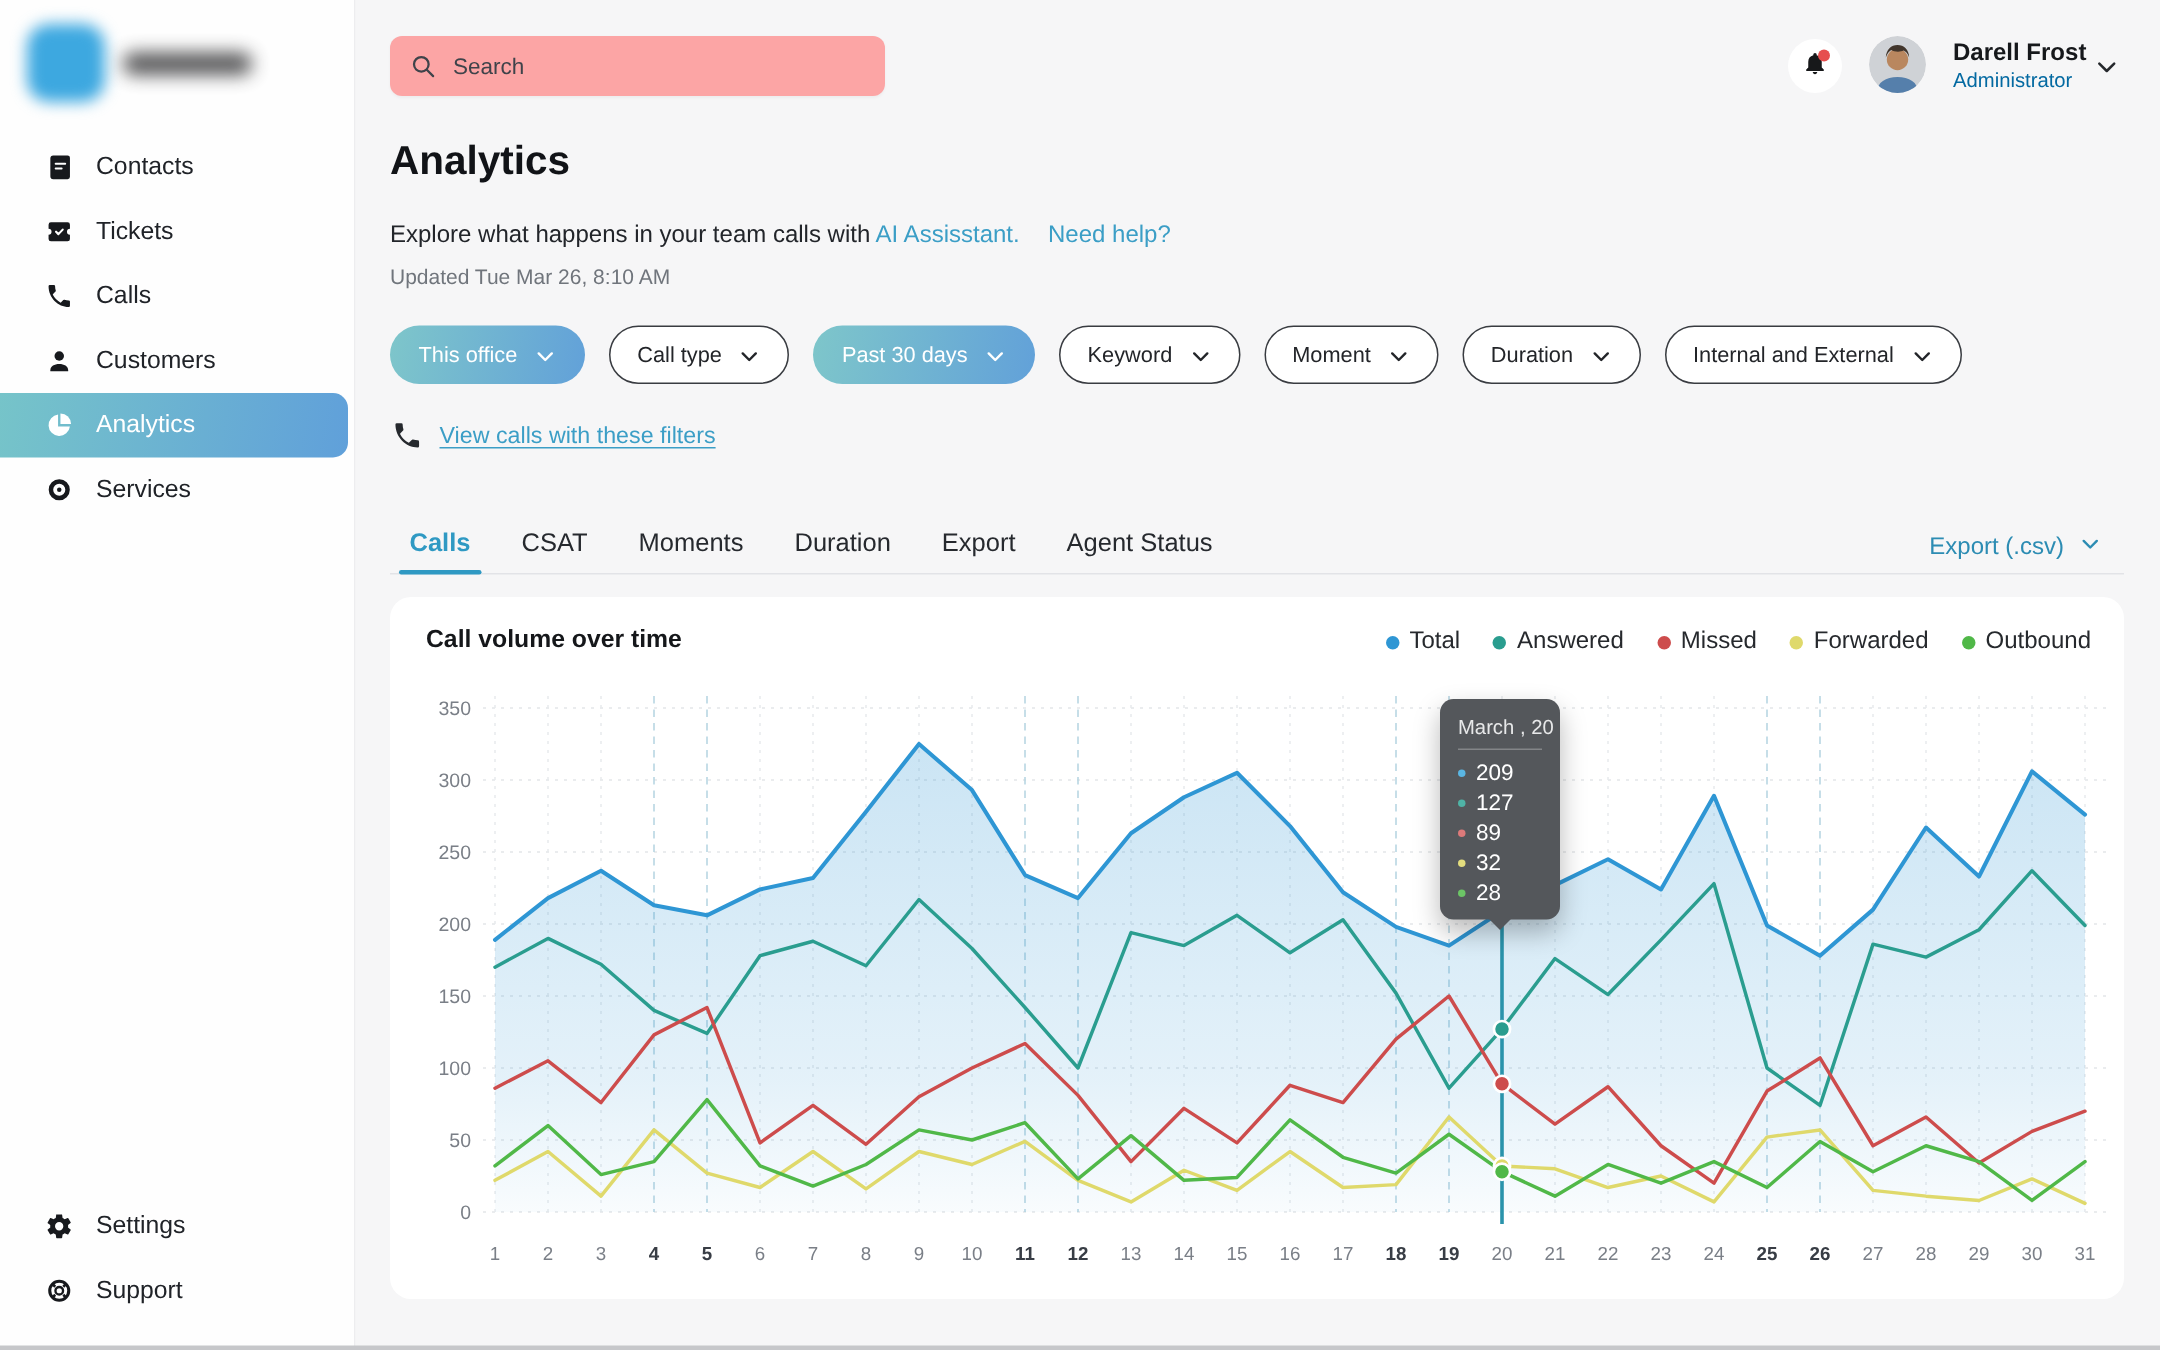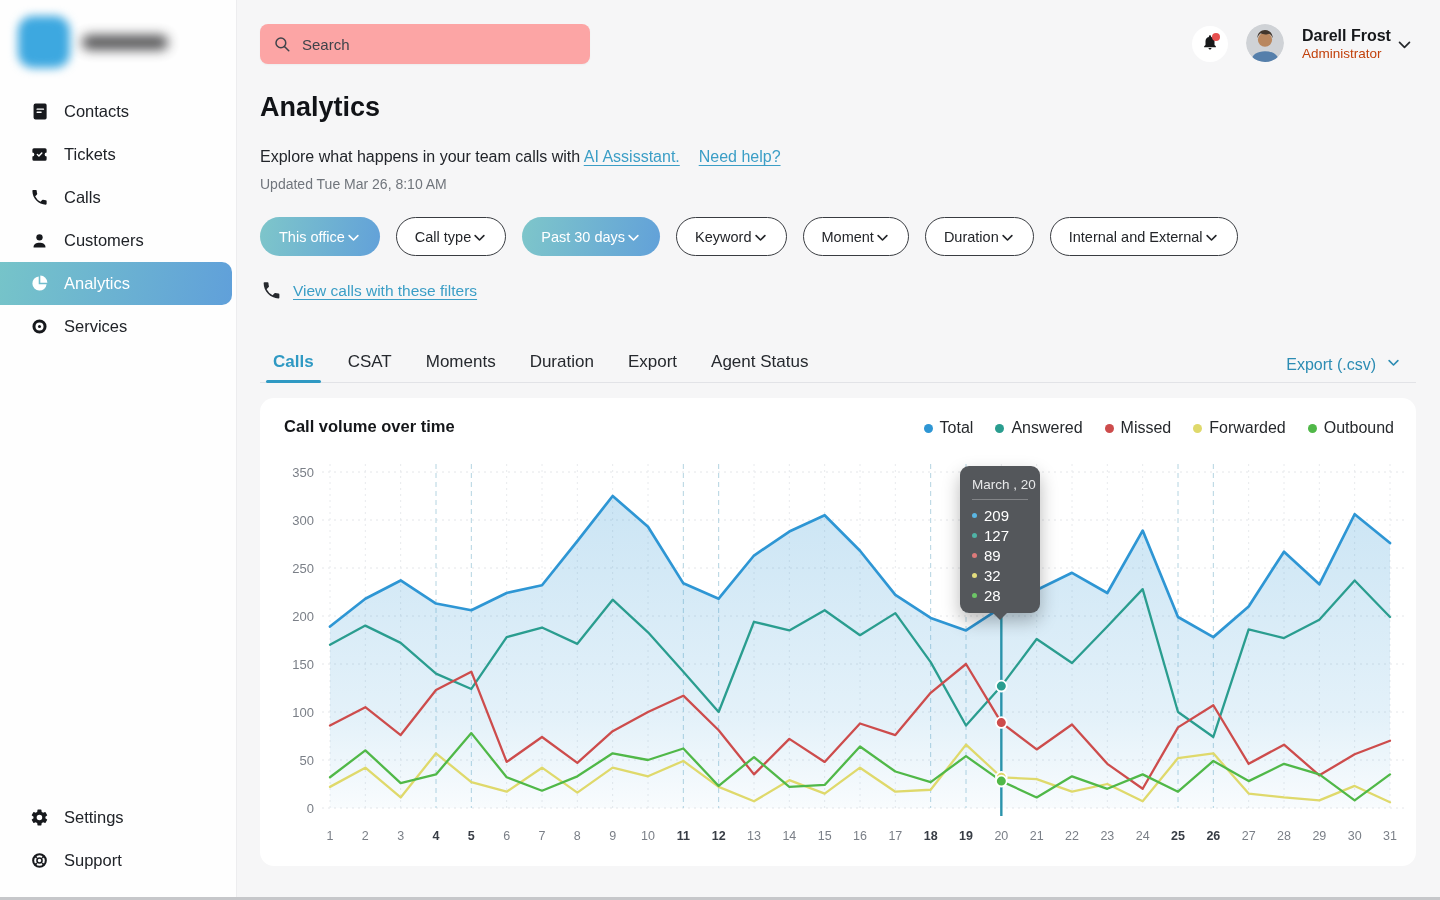--- a/index.html
+++ b/index.html
@@ -20,31 +20,31 @@
   .search{position:absolute;left:260px;top:24px;width:330px;height:40px;background:#fca5a5;border-radius:8px;
           display:flex;align-items:center;padding:0 13px;gap:9px;box-shadow:0 1px 2px rgba(0,0,0,.04);box-sizing:border-box}
   .search .s-icon{color:#3f434a;display:flex}
   .search input{border:none;outline:none;background:transparent;font-size:15px;color:#2b2e33;width:100%;font-family:"Liberation Sans",sans-serif}
   .search input::placeholder{color:#3f434a}
   .bell-wrap{position:absolute;left:1192px;top:26px;width:36px;height:36px;border-radius:50%;background:#fff;
              display:flex;align-items:center;justify-content:center;cursor:pointer}
   .bell-dot{position:absolute;top:7px;right:8px;width:8px;height:8px;border-radius:50%;background:#e64f4f}
   .avatar{position:absolute;left:1246px;top:24px;width:38px;height:38px;border-radius:50%;overflow:hidden;cursor:pointer}
   .user-name{position:absolute;left:1302px;top:27px;font-size:16px;font-weight:700;color:#16181b;white-space:nowrap}
-  .user-role{position:absolute;left:1302px;top:46px;font-size:13.5px;color:#c2410c;white-space:nowrap}
+  .user-role{position:absolute;left:1302px;top:46px;font-size:13.5px;color:#0369a1;white-space:nowrap}
   .user-chevron{position:absolute;left:1396px;top:36px;color:#25282c;cursor:pointer}
   
   .page-title{position:absolute;left:260px;top:92px;font-size:27px;font-weight:700;color:#111317}
   .subtitle{position:absolute;left:260px;top:148px;font-size:16px;color:#22252a}
-  .subtitle .lnk{color:#3b9ec6;text-decoration:underline;text-underline-offset:3px;cursor:pointer}
+  .subtitle .lnk{color:#3b9ec6;text-underline-offset:3px;cursor:pointer}
   .subtitle .gap{display:inline-block;width:10px}
   .updated{position:absolute;left:260px;top:176px;font-size:14px;color:#70757c}
   
   .filters{position:absolute;left:260px;top:217px;display:flex;gap:16px}
-  .chip{height:39px;border-radius:20px;padding:0 18px;display:inline-flex;align-items:center;gap:1px;
+  .chip{height:39px;border-radius:20px;padding:0 18px;display:inline-flex;align-items:center;gap:11px;
         font-size:14.5px;color:#232529;background:#fff;border:1px solid #393c41;cursor:pointer;box-sizing:border-box;
         font-family:"Liberation Sans",sans-serif}
   .chip .chev{display:flex;margin-top:1px}
   .chip-active{background:linear-gradient(100deg,#7ec6ca 0%,#62a1d9 100%);border:none;color:#fff;padding:0 19px}
   
   .view-calls{position:absolute;left:261px;top:280px;display:flex;align-items:center;gap:11px}
   .view-calls .p-icon{color:#26292e;display:flex}
   .view-calls a{font-size:15.5px;color:#3b9ec6;text-decoration:underline;text-underline-offset:3px;cursor:pointer}
   
   .tabs-row{position:absolute;left:260px;top:352px;width:1156px;height:30px;border-bottom:1px solid #e2e3e7}

